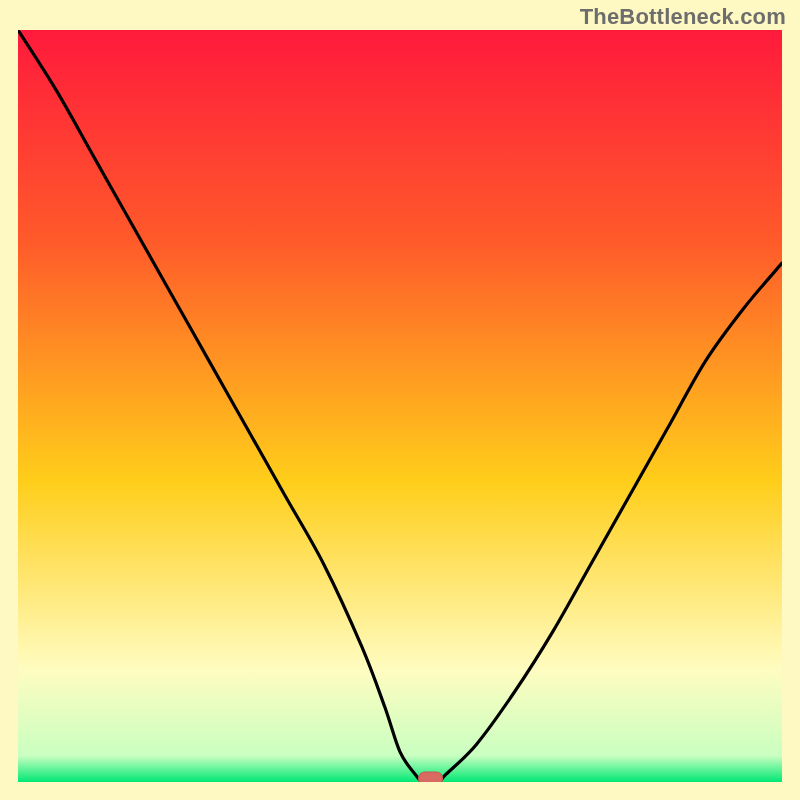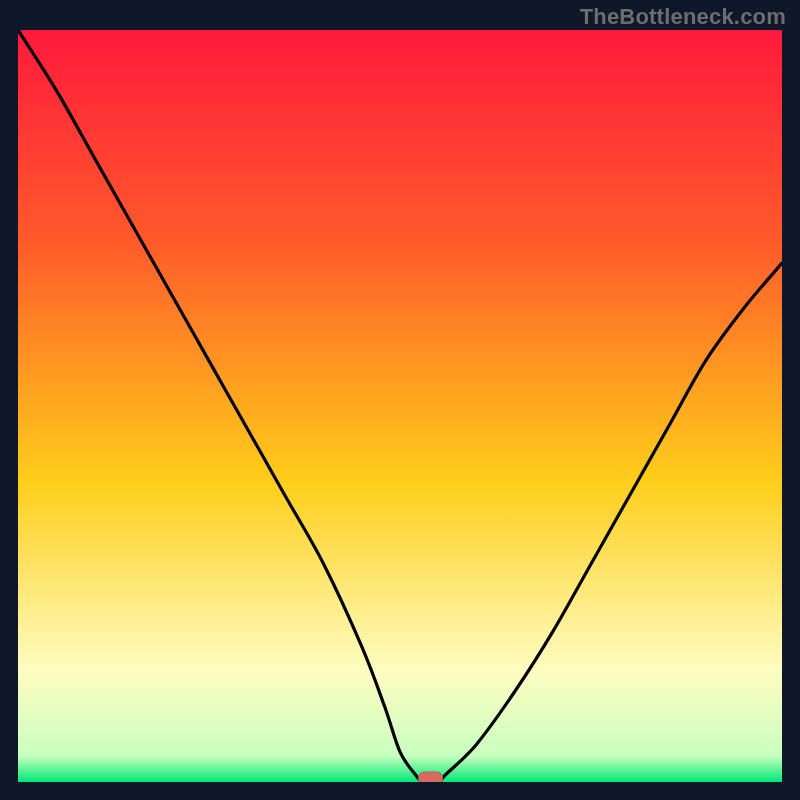--- a/index.html
+++ b/index.html
@@ -1,20 +1,20 @@
 <!DOCTYPE html>
 <html><head>
 <meta charset="utf-8">
 <style>
   * { margin: 0; padding: 0; box-sizing: border-box; }
   html, body { width: 800px; height: 800px; overflow: hidden; background: #000; }
   .frame {
     width: 800px;
     height: 800px;
-    background: #0f172a;
+    background: #fef9c3;
     position: relative;
   }
   .watermark {
     position: absolute;
     top: 4px;
     right: 14px;
     font-family: Arial, Helvetica, sans-serif;
     font-size: 22px;
     font-weight: 600;
     color: #6d6d6d;

